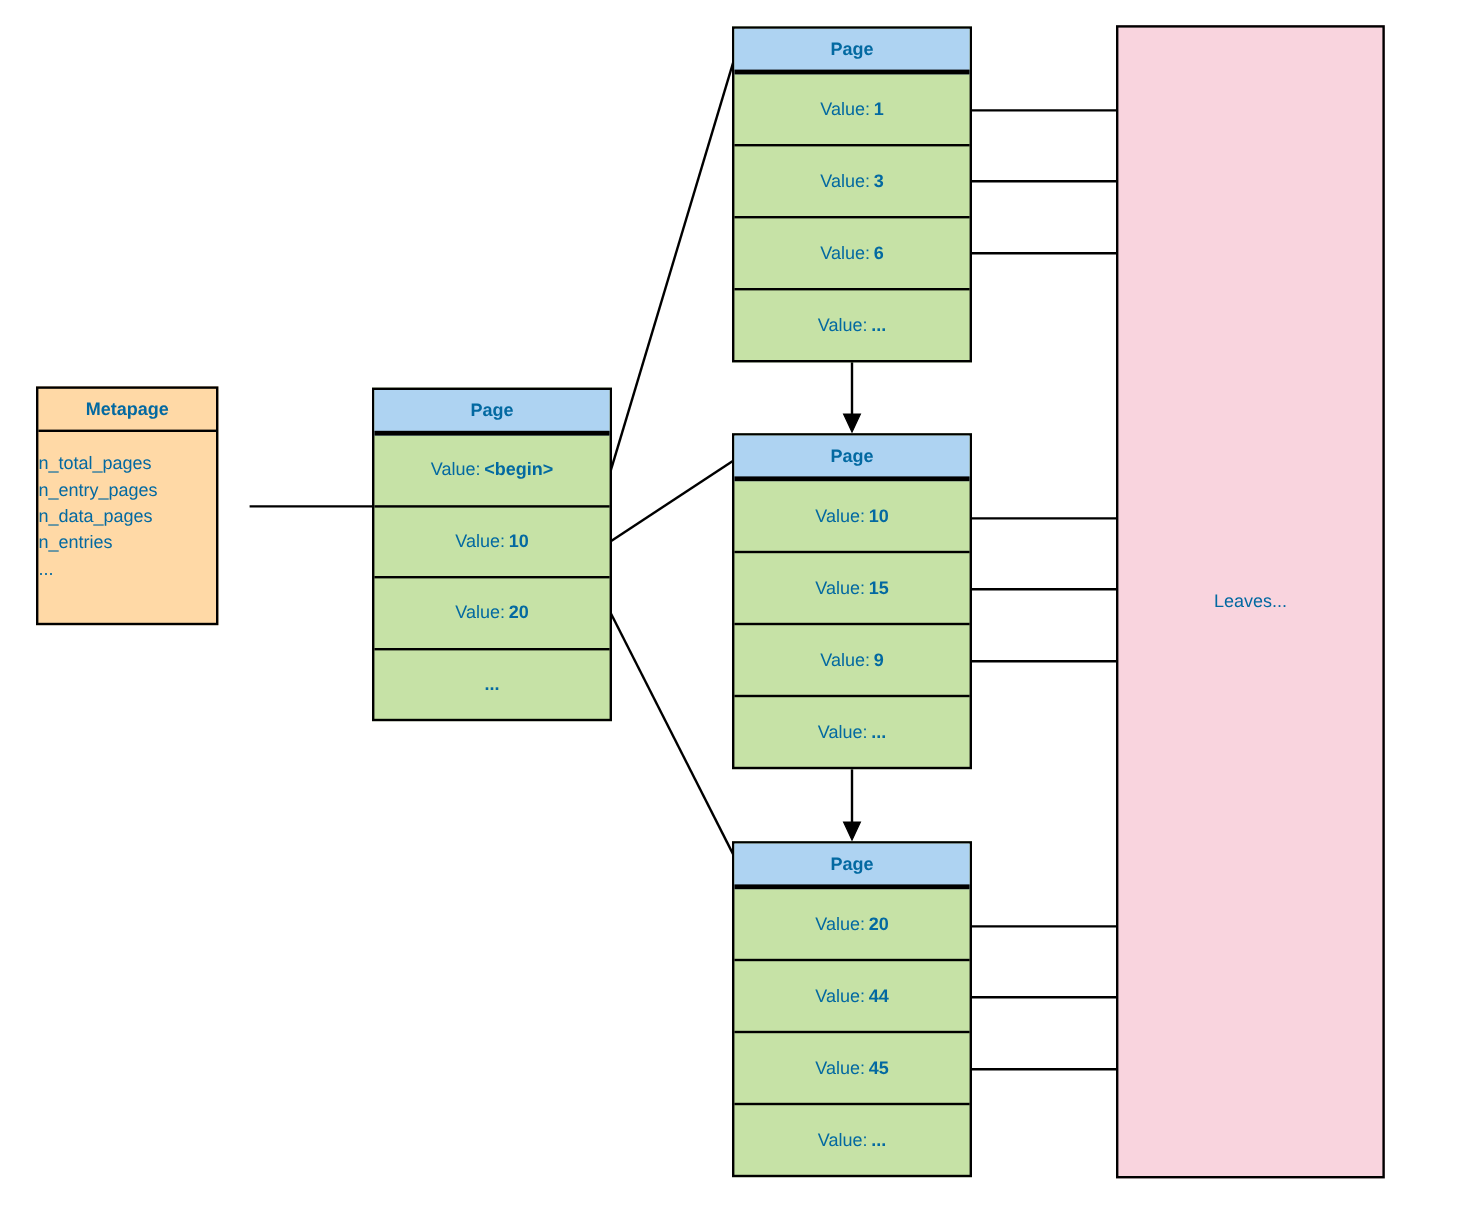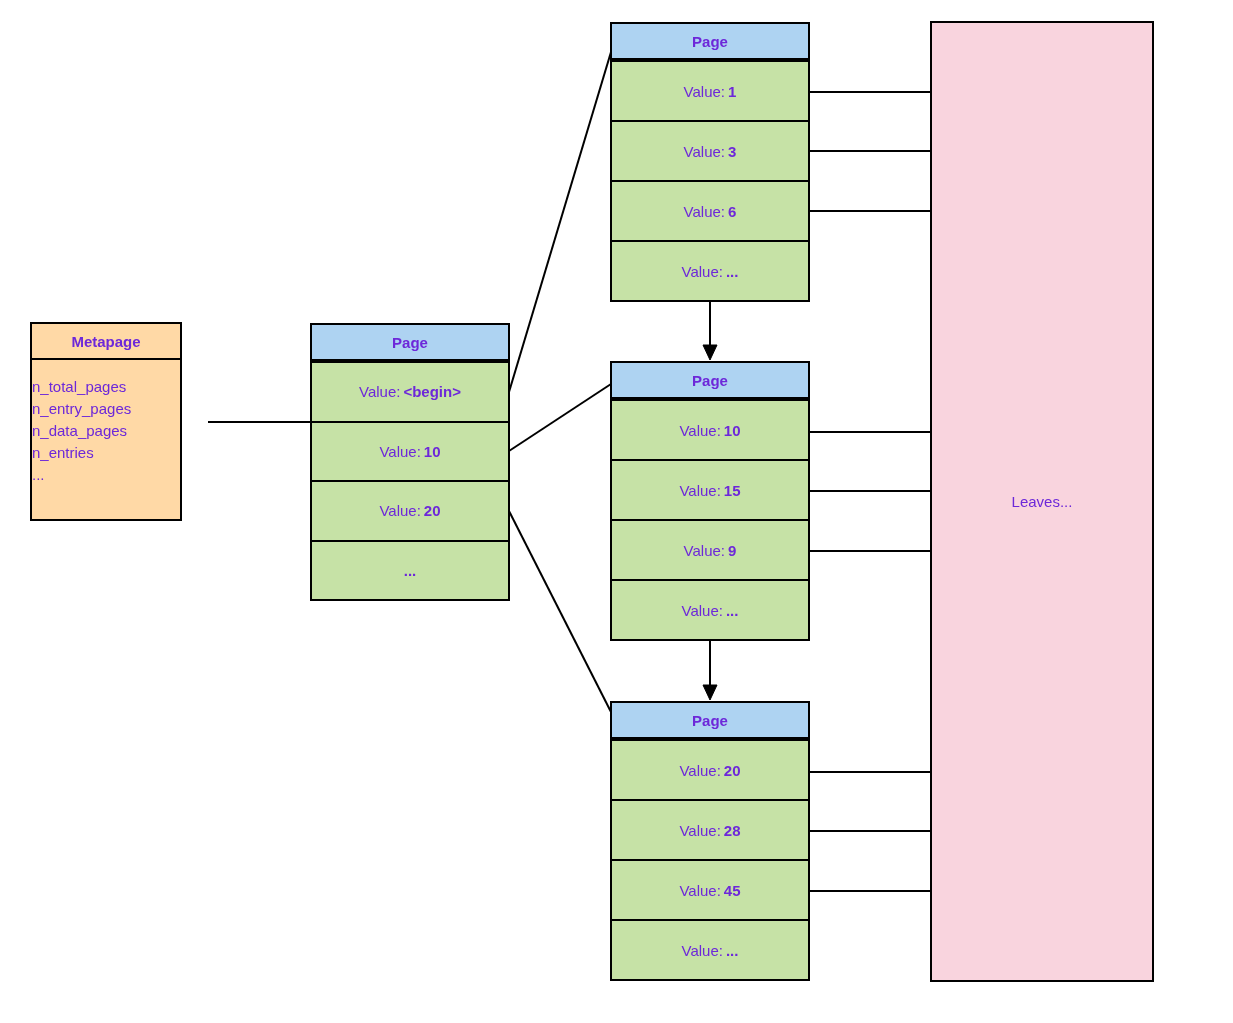--- a/index.html
+++ b/index.html
@@ -19,21 +19,21 @@
     width: 1233px; height: 1023px;
     z-index: 1;
   }
   .box {
     position: absolute;
     border: 2px solid #000000;
     display: flex;
     flex-direction: column;
     z-index: 2;
     font-size: 15px;
-    color: #6d28d9;
+    color: #0369a1;
   }
   
   .metapage {
     left: 30px; top: 322px;
     width: 152px; height: 199px;
     background: #ffd9a6;
   }
   .metapage-header {
     flex: 0 0 36px;
     border-bottom: 2px solid #000000;
@@ -184,21 +184,21 @@
   </div>
 
   <div class="box page data-page-3">
     <div class="page-header">Page</div>
     <div class="page-row first">
       <span class="row-label">Value:</span>
       <span class="row-value">20</span>
     </div>
     <div class="page-row">
       <span class="row-label">Value:</span>
-      <span class="row-value">28</span>
+      <span class="row-value">44</span>
     </div>
     <div class="page-row">
       <span class="row-label">Value:</span>
       <span class="row-value">45</span>
     </div>
     <div class="page-row">
       <span class="row-label">Value:</span>
       <span class="row-value">...</span>
     </div>
   </div>

